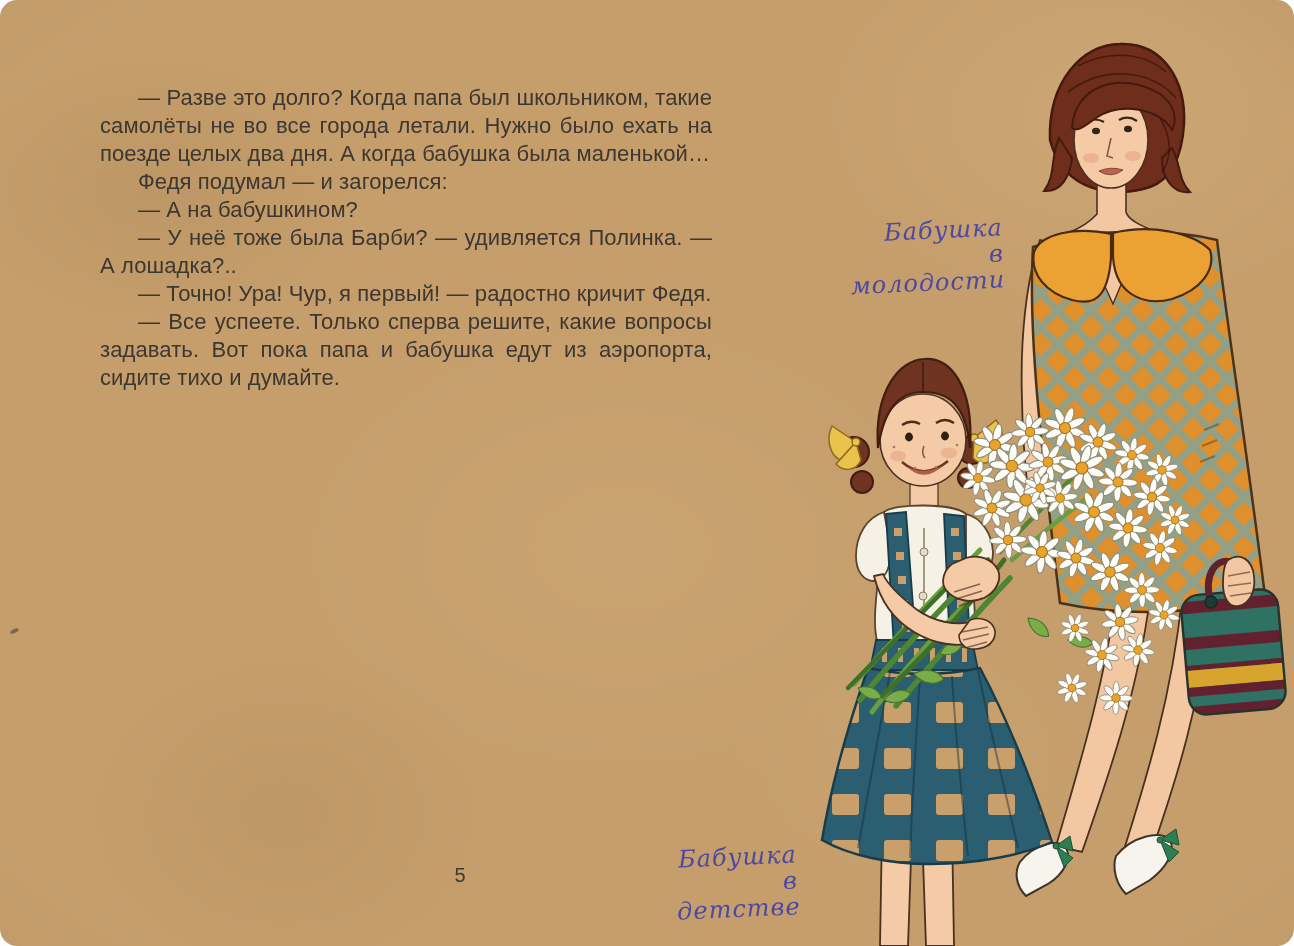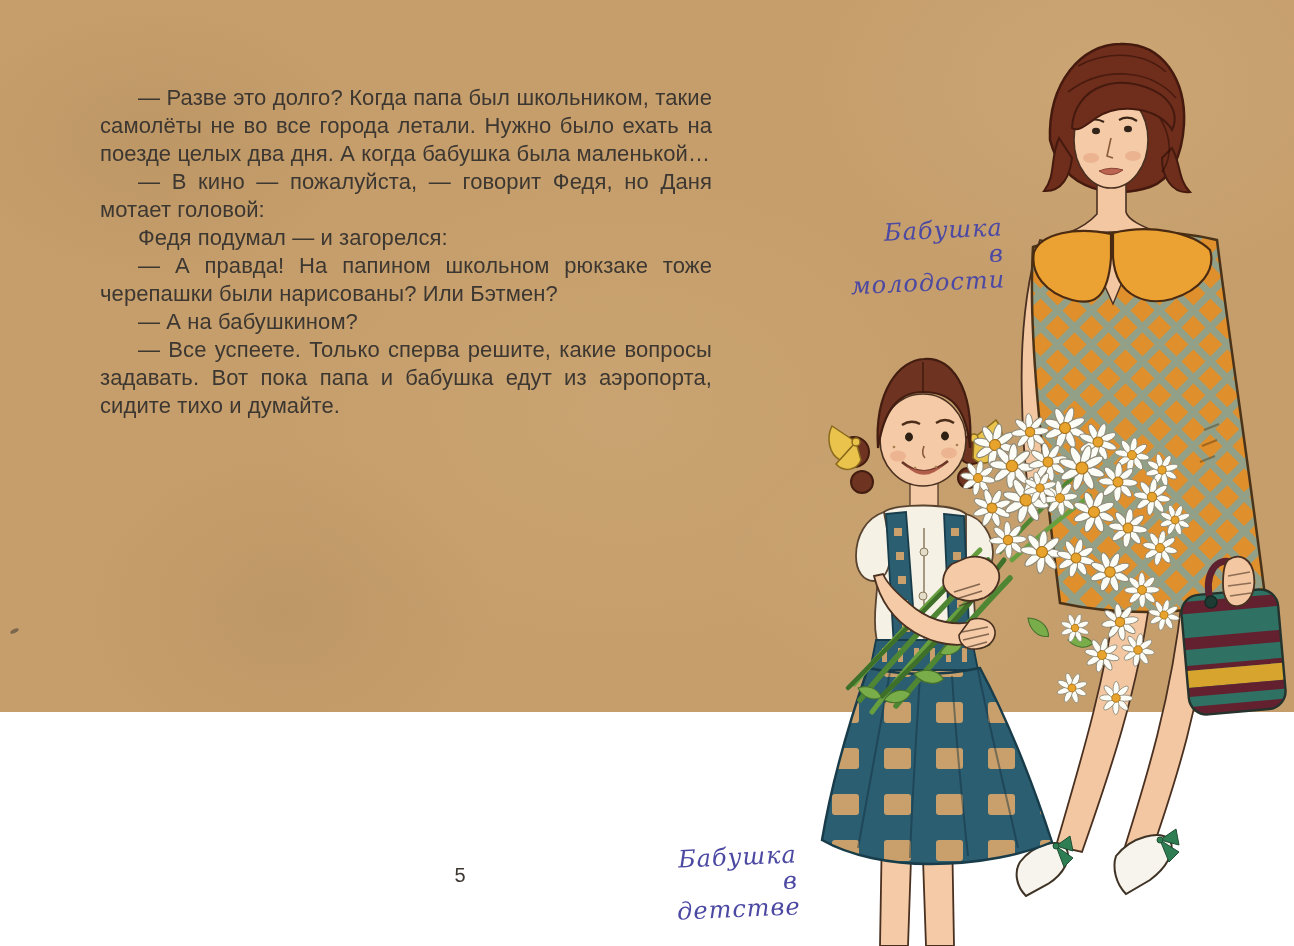--- a/index.html
+++ b/index.html
@@ -1,26 +1,27 @@
 <!DOCTYPE html>
 <html><head>
 <meta charset="utf-8">
 <style>
   html,body{margin:0;padding:0;}
   body{width:1294px;height:946px;overflow:hidden;font-family:"Liberation Sans",sans-serif;}
   .page{
-    position:relative;width:1294px;height:712px;
+    position:relative;width:1294px;height:946px;
     background-color:#c59e6c;
     background-image:
       radial-gradient(ellipse 300px 200px at 12% 20%, rgba(120,85,40,.10), transparent 70%),
       radial-gradient(ellipse 420px 300px at 85% 12%, rgba(238,212,162,.14), transparent 70%),
       radial-gradient(ellipse 520px 360px at 48% 58%, rgba(236,207,152,.10), transparent 70%),
       radial-gradient(ellipse 300px 240px at 22% 86%, rgba(120,85,40,.09), transparent 70%),
       radial-gradient(ellipse 260px 200px at 70% 80%, rgba(235,206,150,.08), transparent 70%),
       radial-gradient(ellipse 1500px 1050px at 50% 50%, rgba(0,0,0,0) 55%, rgba(95,65,25,.16) 100%);
+    border-radius: 17px;
   }
   .text-col{
     position:absolute;left:100px;top:84px;width:612px;
     color:#3d3731;font-size:22px;line-height:28px;text-align:justify;
     letter-spacing:.1px;
   }
   .text-col p{margin:0;text-indent:38px;}
   .page-num{
     position:absolute;left:380px;top:864px;width:160px;text-align:center;
     color:#3d3731;font-size:20px;
@@ -38,24 +39,24 @@
     background:#55483c;border-radius:50%;transform:rotate(-25deg);opacity:.65;
   }
 </style>
 </head>
 <body>
 
 <div class="page">
 
   <div class="text-col">
     <p>— Разве это долго? Когда папа был школьником, такие самолёты не во все города летали. Нужно было ехать на поезде целых два дня. А когда бабушка была маленькой…</p>
-    <p>— В кино — пожалуйста, — говорит Федя, но Даня мотает головой:</p>
     <p>Федя подумал — и загорелся:</p>
-    <p>— А правда! На папином школьном рюкзаке тоже черепашки были нарисованы? Или Бэтмен?</p>
     <p>— А на бабушкином?</p>
+    <p>— У неё тоже была Барби? — удивляется Полинка. — А лошадка?..</p>
+    <p>— Точно! Ура! Чур, я первый! — радостно кричит Федя.</p>
     <p>— Все успеете. Только сперва решите, какие вопросы задавать. Вот пока папа и бабушка едут из аэропорта, сидите тихо и думайте.</p>
   </div>
 
   <div class="page-num">5</div>
 
   <div class="caption caption-young">
     <span>Бабушка</span><br>
     <span>в молодости</span>
   </div>
 

